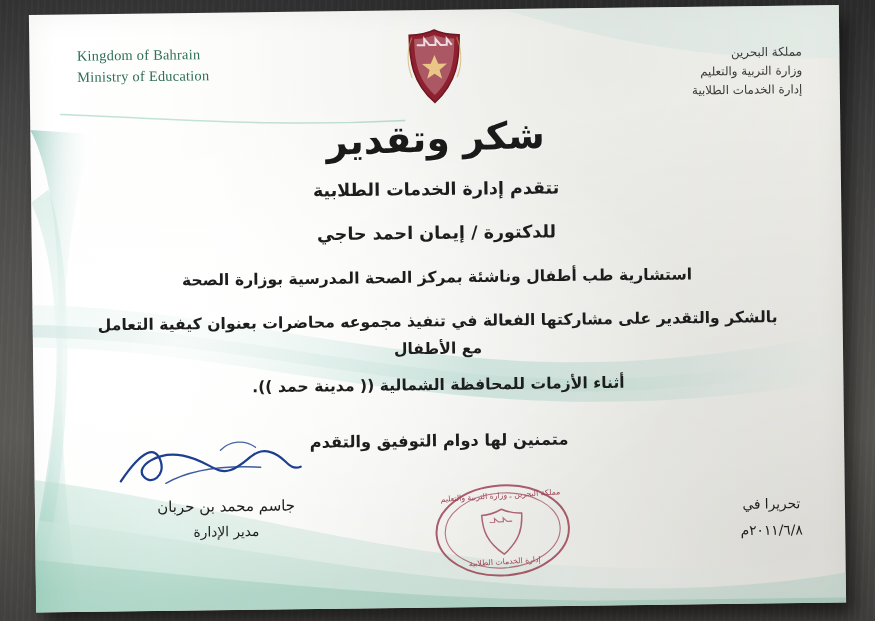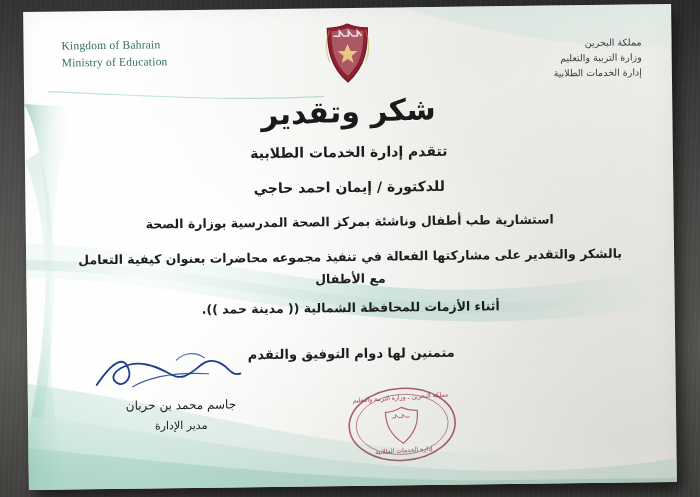--- a/index.html
+++ b/index.html
@@ -306,20 +306,24 @@
         <svg viewBox="0 0 200 46" width="200" height="46">
           <path d="M16 34 C34 8 44 6 48 18 C52 30 40 38 34 30 C28 22 46 10 66 14 C86 18 92 30 104 26 C118 21 122 8 136 12 C148 15 150 28 160 24" fill="none" stroke="#1d3f8f" stroke-width="1.8" stroke-linecap="round"></path>
           <path d="M52 36 C70 26 96 22 128 24" fill="none" stroke="#1d3f8f" stroke-width="1.2" stroke-linecap="round" opacity="0.85"></path>
           <path d="M96 10 C104 2 116 2 124 8" fill="none" stroke="#1d3f8f" stroke-width="1.1" stroke-linecap="round" opacity="0.8"></path>
         </svg>
       </div>
       <div class="sig-name">جاسم محمد بن حربان</div>
       <div class="sig-role">مدير الإدارة</div>
     </div>
 
+    <div class="date-block">
+      <div class="date-label">تحريرا في</div>
+      <div class="date-value">٢٠١١/٦/٨م</div>
+    </div>
 
     <div class="stamp">
       <svg viewBox="0 0 112 78" width="112" height="78">
         <ellipse cx="56" cy="39" rx="53" ry="36" fill="none" stroke="#8f2438" stroke-width="1.6" opacity="0.85"></ellipse>
         <ellipse cx="56" cy="39" rx="46" ry="30" fill="none" stroke="#8f2438" stroke-width="0.9" opacity="0.7"></ellipse>
         <path d="M56 22 C50 25 44 26 40 26 C40 38 43 48 56 58 C69 48 72 38 72 26 C68 26 62 25 56 22 Z" fill="none" stroke="#8f2438" stroke-width="1.2" opacity="0.8"></path>
         <path d="M46 32 l4 0 0 -3 3 3 4 0 0 -3 3 3 4 0" fill="none" stroke="#8f2438" stroke-width="0.9" opacity="0.75"></path>
       </svg>
       <div class="stamp-txt">
         <div class="stamp-top">مملكة البحرين ـ وزارة التربية والتعليم</div>

